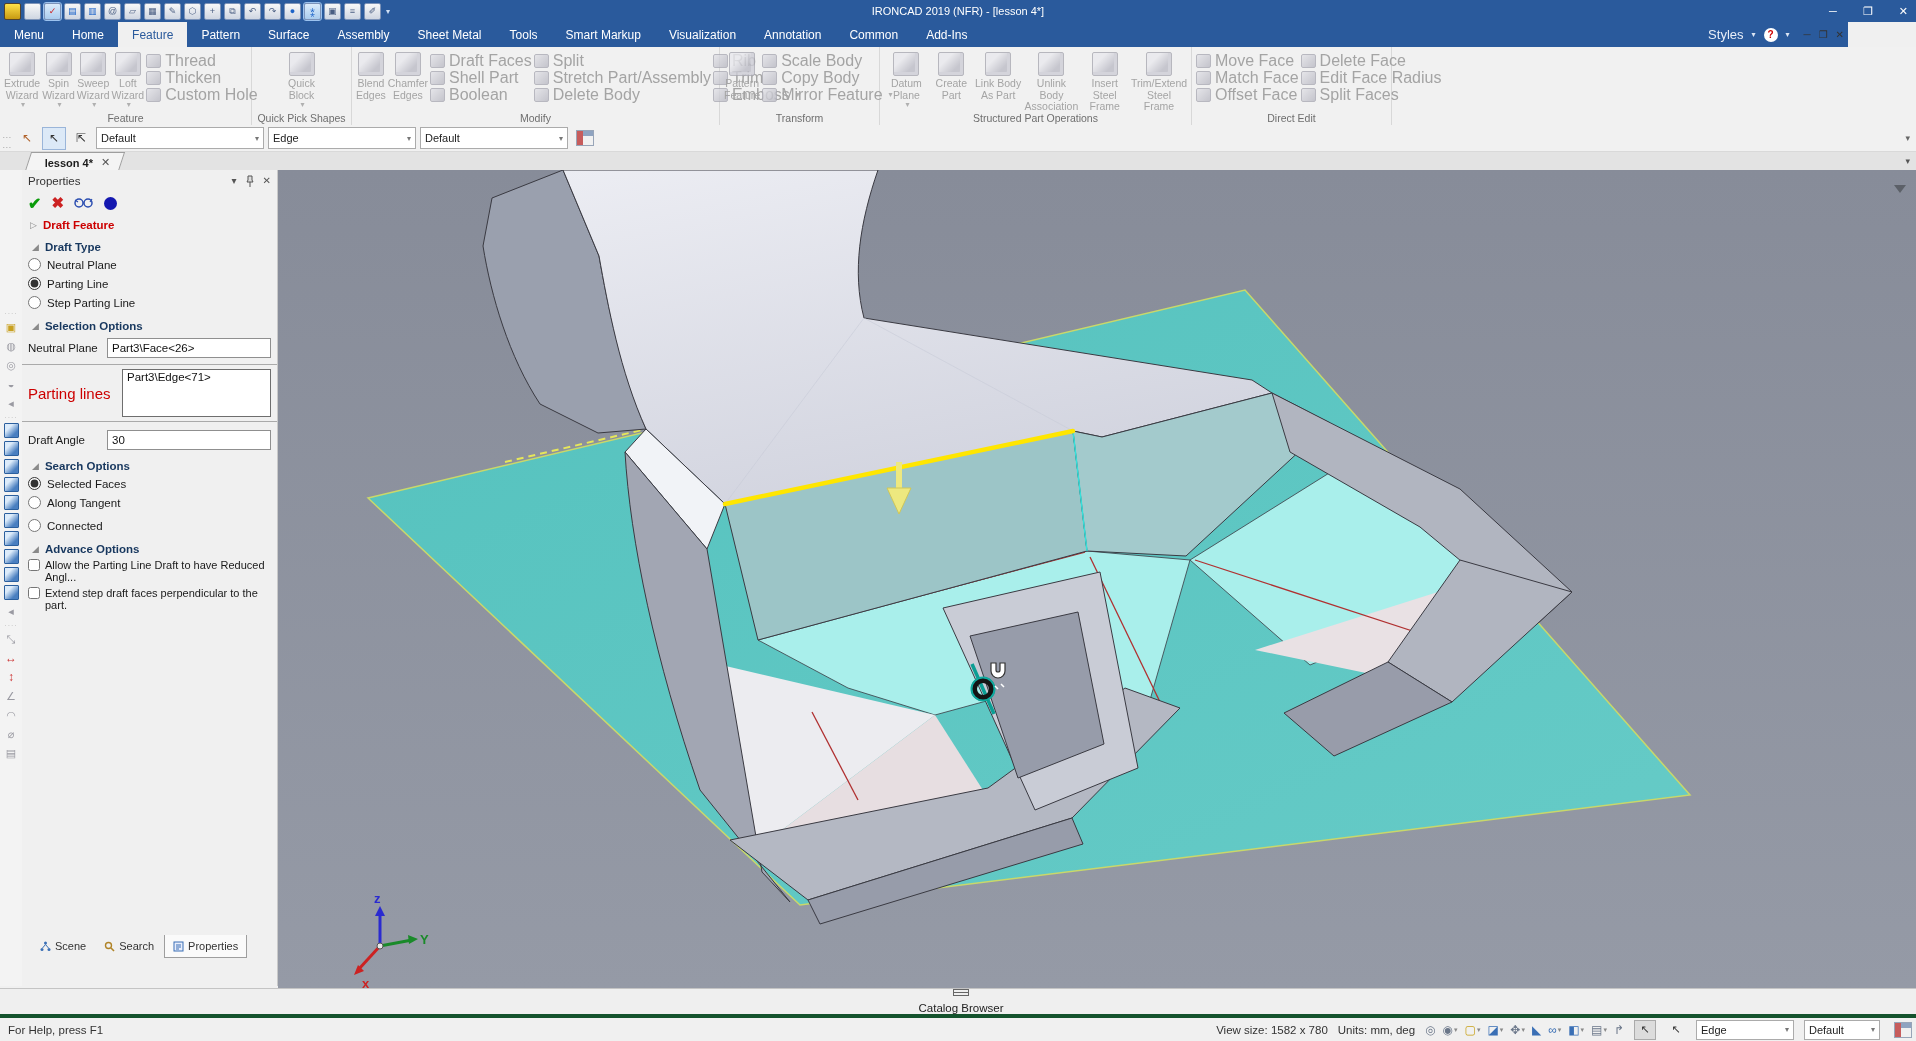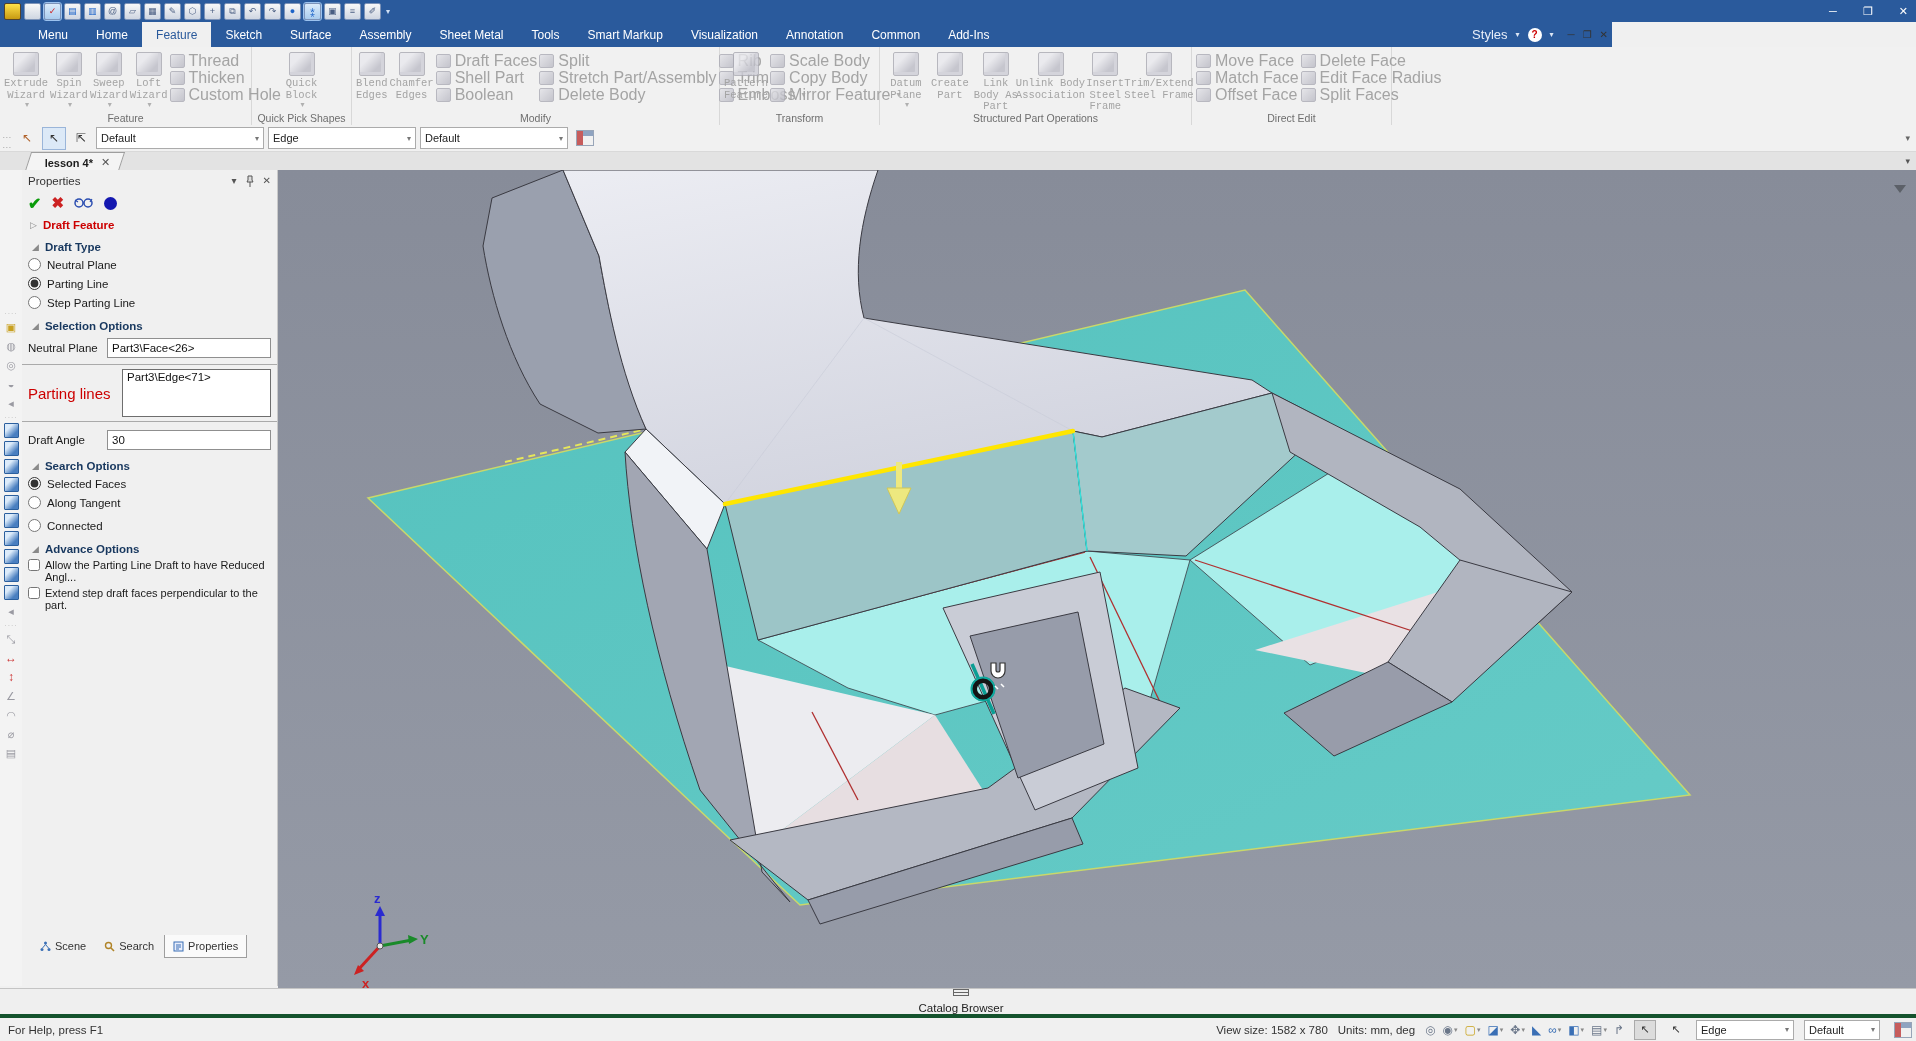--- a/index.html
+++ b/index.html
@@ -18,39 +18,39 @@
   .qicon.sel{outline:1px solid #9cc3ef;background:linear-gradient(180deg,#dcecfb,#aaccee);}
   .qicon.blue{color:#1c63c8;}
   .qicon.red{color:#c22;}
   .qat-caret{color:#cfe0f5;font-size:8px;margin-left:2px;}
   .win-title{position:absolute;left:0;right:0;text-align:center;color:#fff;font-size:11px;}
   .winbtns{position:absolute;right:8px;top:0;height:22px;display:flex;gap:26px;align-items:center;
            color:#fff;font-size:11px;}
   .winbtns span{cursor:default;}
 
   
-  .menubar{position:absolute;left:0;top:22px;width:1588px;height:25px;background:#2a5a9c;
-           display:flex;align-items:stretch;padding-left:24px;}
+  .menubar{position:absolute;left:0;top:22px;width:1848px;height:25px;background:#2a5a9c;
+           display:flex;align-items:stretch;}
   .mtab{color:#fff;padding:0 14px;display:flex;align-items:center;font-size:12px;}
   .mtab.active{background:#f0f0f0;color:#2a5a9c;}
   .menubar-right{position:absolute;right:4px;top:0;height:25px;display:flex;align-items:center;gap:8px;color:#fff;}
   .styles-lbl{font-size:13px;color:#e8eef8;}
   .mcaret{font-size:8px;color:#dce6f4;}
   .help-circ{width:14px;height:14px;border-radius:50%;background:#fff;color:#c00;font-weight:bold;
              font-size:10px;display:flex;align-items:center;justify-content:center;}
   .docwin{color:#333;font-size:10px;display:flex;gap:8px;margin-left:6px;}
 
   
   .ribbon{position:absolute;left:0;top:47px;width:1916px;height:78px;background:#f1f1f1;
           border-bottom:1px solid #d6d6d6;display:flex;}
   .rgroup{position:relative;height:78px;border-right:1px solid #d8d8d8;padding:2px 4px 14px 4px;
           display:flex;align-items:flex-start;gap:2px;box-sizing:border-box;}
   .rgroup-label{position:absolute;bottom:1px;left:0;right:0;text-align:center;color:#6e6e6e;font-size:10.5px;}
   .rbig{width:47px;display:flex;flex-direction:column;align-items:center;padding-top:3px;color:#a4a4a4;}
-  .rbig .rlbl{text-align:center;line-height:1.1;font-size:10.5px;margin-top:2px;font-family:Liberation Mono, monospace;}
+  .rbig .rlbl{text-align:center;line-height:1.1;font-size:10.5px;margin-top:2px;}
   .cube-icon{width:24px;height:22px;background:linear-gradient(135deg,#e9e9ee 30%,#bcbcc6 70%);
              border:1px solid #a9a9b2;border-radius:2px;box-shadow:inset -3px -3px 0 #cdcdd6;opacity:.8;}
   .rsmallcol{display:flex;flex-direction:column;justify-content:flex-start;gap:2px;padding-top:4px;}
   .rsmall{display:flex;align-items:center;gap:4px;color:#a4a4a4;height:15px;font-size:16px;white-space:nowrap;}
   .sicon{width:13px;height:12px;background:linear-gradient(135deg,#e3e3e8,#b9b9c3);
          border:1px solid #ababb4;border-radius:2px;flex:0 0 auto;opacity:.8;}
   .hasdd::after{content:"▾";font-size:8px;color:#b0b0b0;margin-left:2px;}
   .rbig.hasdd::after{margin-top:-1px;}
 
   
@@ -173,32 +173,33 @@
       <span class="qicon">⧉</span>
       <span class="qicon">↶</span>
       <span class="qicon">↷</span>
       <span class="qicon blue">●</span>
       <span class="qicon sel blue">⁑</span>
       <span class="qicon">▣</span>
       <span class="qicon">≡</span>
       <span class="qicon">✐</span>
       <span class="qat-caret">▾</span>
     </div>
+    <div class="win-title">IRONCAD 2019 (NFR) - [lesson 4*]</div>
     <div class="winbtns">
       <span>─</span>
       <span>❐</span>
       <span>✕</span>
     </div>
   </div>
 
   <div class="menubar">
     <span class="mtab">Menu</span>
     <span class="mtab">Home</span>
     <span class="mtab active">Feature</span>
-    <span class="mtab">Sketch</span>
+    <span class="mtab">Pattern</span>
     <span class="mtab">Surface</span>
     <span class="mtab">Assembly</span>
     <span class="mtab">Sheet Metal</span>
     <span class="mtab">Tools</span>
     <span class="mtab">Smart Markup</span>
     <span class="mtab">Visualization</span>
     <span class="mtab">Annotation</span>
     <span class="mtab">Common</span>
     <span class="mtab">Add-Ins</span>
     <div class="menubar-right">

